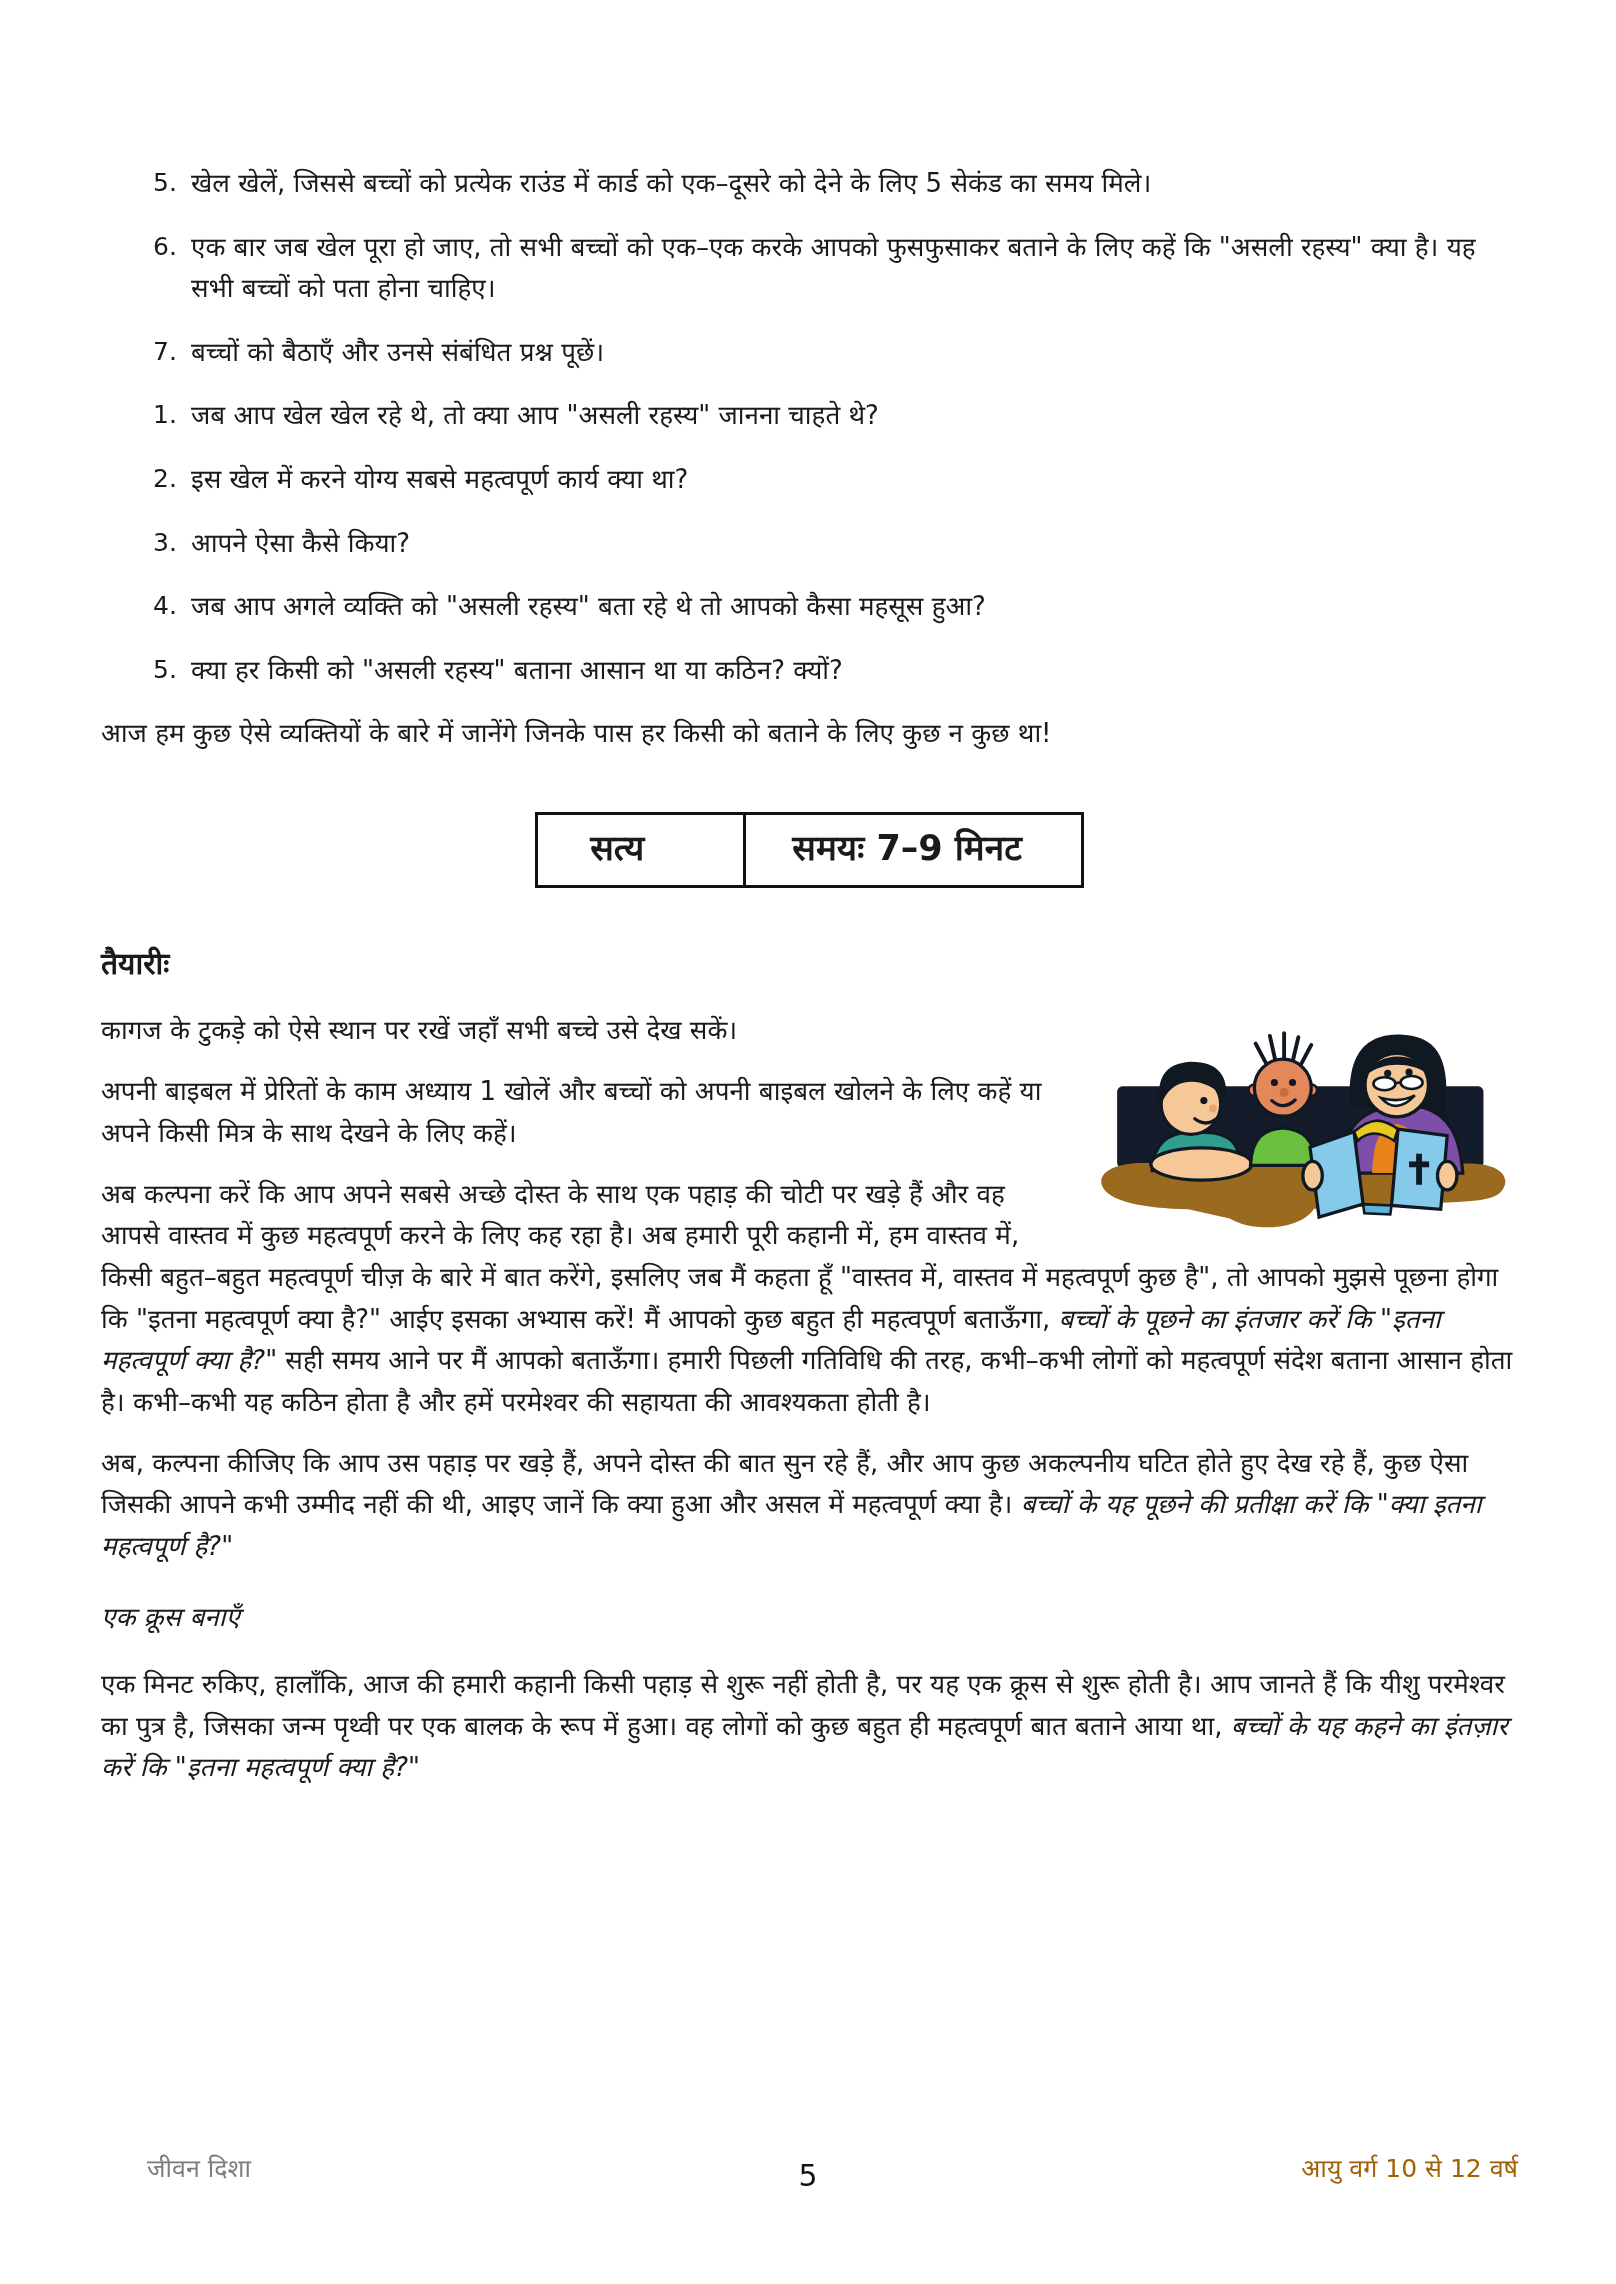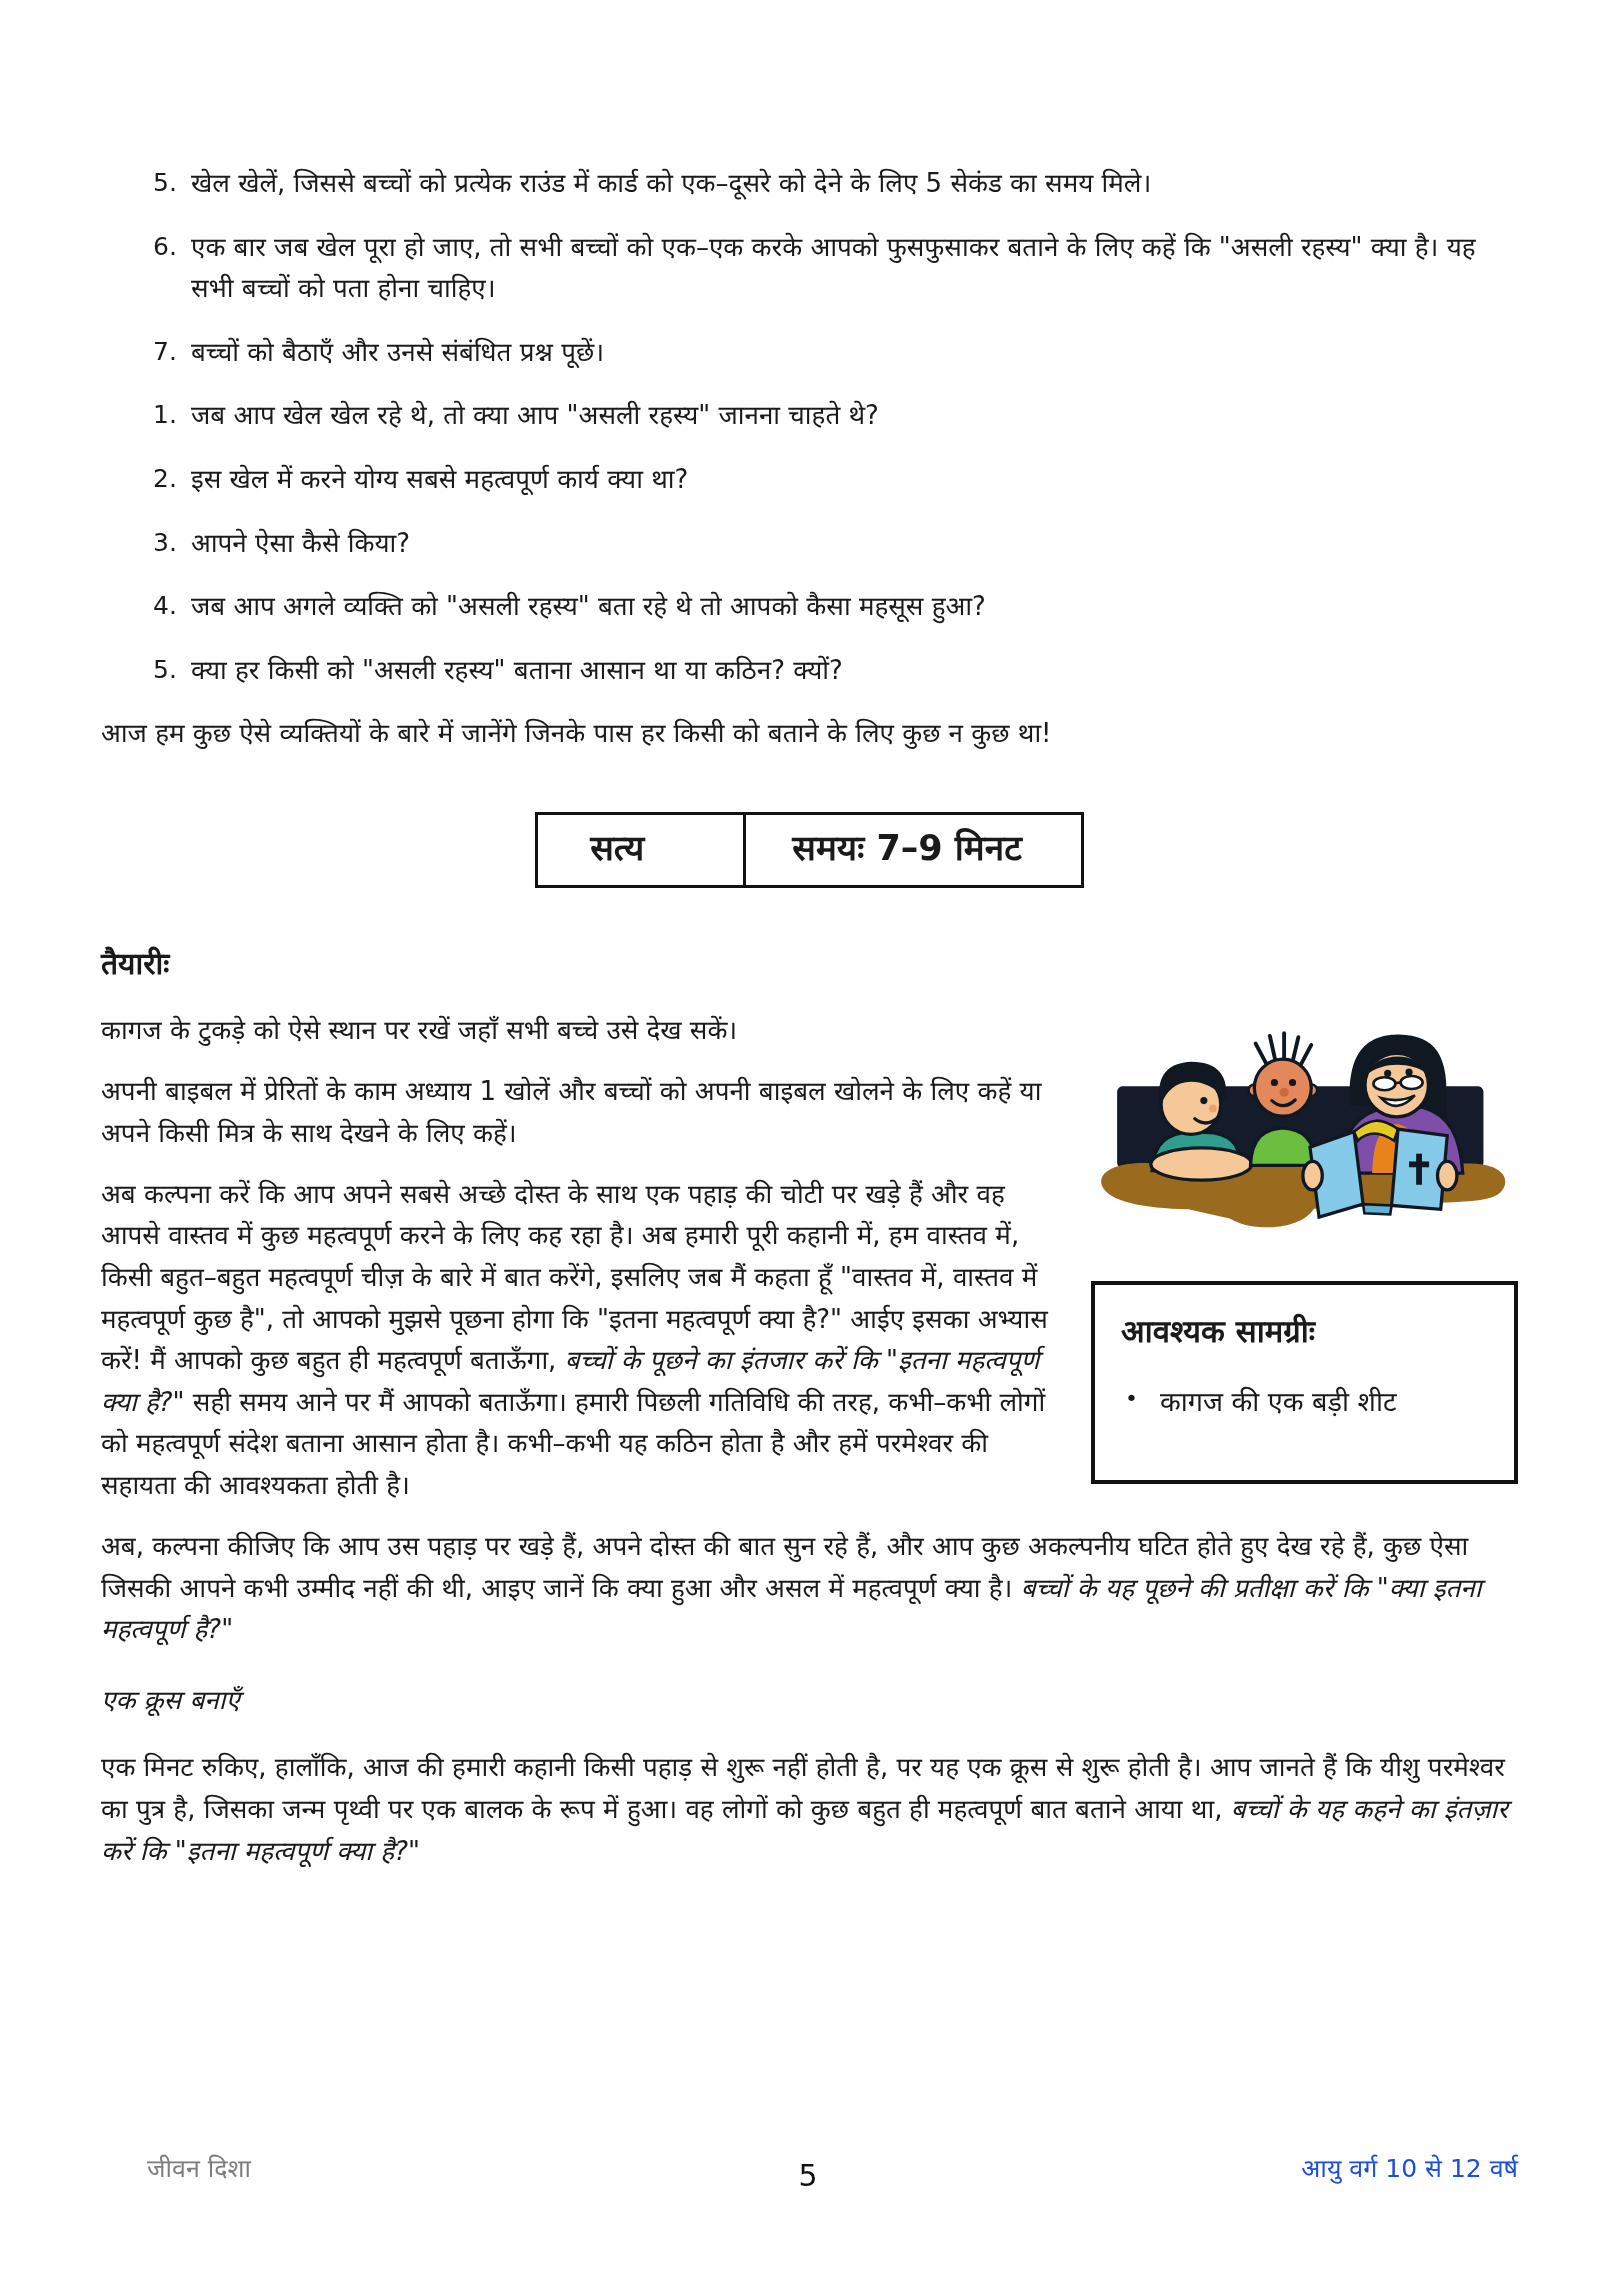--- a/index.html
+++ b/index.html
@@ -131,21 +131,21 @@
     transform: translateX(-50%);
     bottom: -9px;
     font-size: 30px;
     color: #111111;
   }
   .footer .f-right {
     position: absolute;
     right: 98px;
     bottom: 0;
     font-size: 25px;
-    color: #1d4ed8;
+    color: #a16207;
   }
 </style>
 </head>
 <body>
 
 <div class="page">
   <div class="content">
 
     <div>
       <div class="num-item">
@@ -249,27 +249,20 @@
           <path d="M404,188 C430,166 446,166 472,184 L466,202 C442,186 424,188 410,202 Z" fill="#e8c822" stroke="#101822" stroke-width="4"></path>
           <path d="M472,184 L548,194 L538,308 L462,302 Z" fill="#85cbe9" stroke="#101822" stroke-width="5"></path>
           <path d="M418,300 L462,302 L460,316 L420,314 Z" fill="#5fb3d9" stroke="#101822" stroke-width="4"></path>
           <rect x="500" y="222" width="9" height="48" fill="#101822"></rect>
           <rect x="489" y="234" width="31" height="9" fill="#101822"></rect>
           <ellipse cx="340" cy="256" rx="15" ry="22" fill="#f6c897" stroke="#101822" stroke-width="5"></ellipse>
           <ellipse cx="548" cy="256" rx="15" ry="22" fill="#f6c897" stroke="#101822" stroke-width="5"></ellipse>
         </g>
       </svg>
 
-      <div class="materials-box">
-        <div class="mat-heading">आवश्यक सामग्रीः</div>
-        <div class="mat-item">
-          <span class="dot">•</span>
-          <span>कागज की एक बड़ी शीट</span>
-        </div>
-      </div>
     </aside>
 
     <p class="para">कागज के टुकड़े को ऐसे स्थान पर रखें जहाँ सभी बच्चे उसे देख सकें।</p>
     <p class="para">अपनी बाइबल में प्रेरितों के काम अध्याय 1 खोलें और बच्चों को अपनी बाइबल खोलने के लिए कहें या अपने किसी मित्र के साथ देखने के लिए कहें।</p>
     <p class="para"><span>अब कल्पना करें कि आप अपने सबसे अच्छे दोस्त के साथ एक पहाड़ की चोटी पर खड़े हैं और वह आपसे वास्तव में कुछ महत्वपूर्ण करने के लिए कह रहा है। अब हमारी पूरी कहानी में, हम वास्तव में, किसी बहुत–बहुत महत्वपूर्ण चीज़ के बारे में बात करेंगे, इसलिए जब मैं कहता हूँ "वास्तव में, वास्तव में महत्वपूर्ण कुछ है", तो आपको मुझसे पूछना होगा कि "इतना महत्वपूर्ण क्या है?" आईए इसका अभ्यास करें! मैं आपको कुछ बहुत ही महत्वपूर्ण बताऊँगा, </span><span class="italic">बच्चों के पूछने का इंतजार करें कि "इतना महत्वपूर्ण क्या है?"</span><span> सही समय आने पर मैं आपको बताऊँगा। हमारी पिछली गतिविधि की तरह, कभी–कभी लोगों को महत्वपूर्ण संदेश बताना आसान होता है। कभी–कभी यह कठिन होता है और हमें परमेश्वर की सहायता की आवश्यकता होती है।</span></p>
     <p class="para"><span>अब, कल्पना कीजिए कि आप उस पहाड़ पर खड़े हैं, अपने दोस्त की बात सुन रहे हैं, और आप कुछ अकल्पनीय घटित होते हुए देख रहे हैं, कुछ ऐसा जिसकी आपने कभी उम्मीद नहीं की थी, आइए जानें कि क्या हुआ और असल में महत्वपूर्ण क्या है। </span><span class="italic">बच्चों के यह पूछने की प्रतीक्षा करें कि "क्या इतना महत्वपूर्ण है?"</span></p>
     <p class="cross-line">एक क्रूस बनाएँ</p>
     <p class="para"><span>एक मिनट रुकिए, हालाँकि, आज की हमारी कहानी किसी पहाड़ से शुरू नहीं होती है, पर यह एक क्रूस से शुरू होती है। आप जानते हैं कि यीशु परमेश्वर का पुत्र है, जिसका जन्म पृथ्वी पर एक बालक के रूप में हुआ। वह लोगों को कुछ बहुत ही महत्वपूर्ण बात बताने आया था, </span><span class="italic">बच्चों के यह कहने का इंतज़ार करें कि "इतना महत्वपूर्ण क्या है?"</span></p>
 
     <div class="clear"></div>

